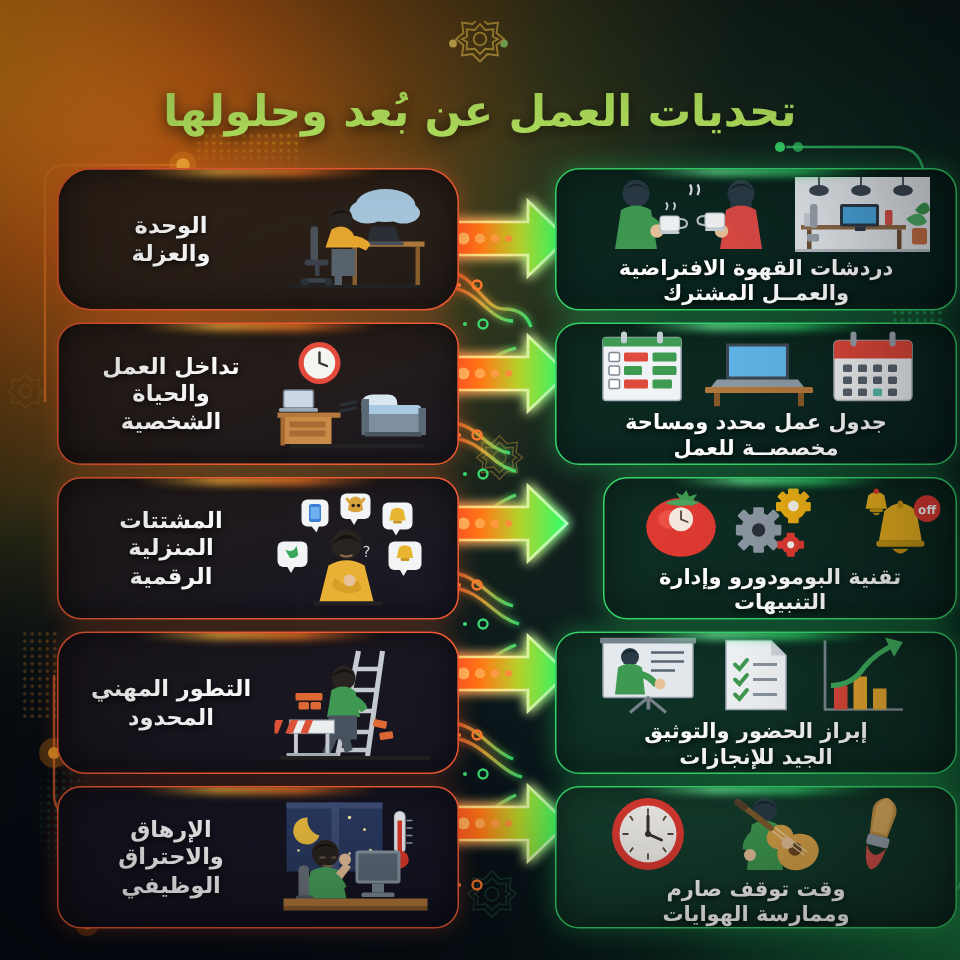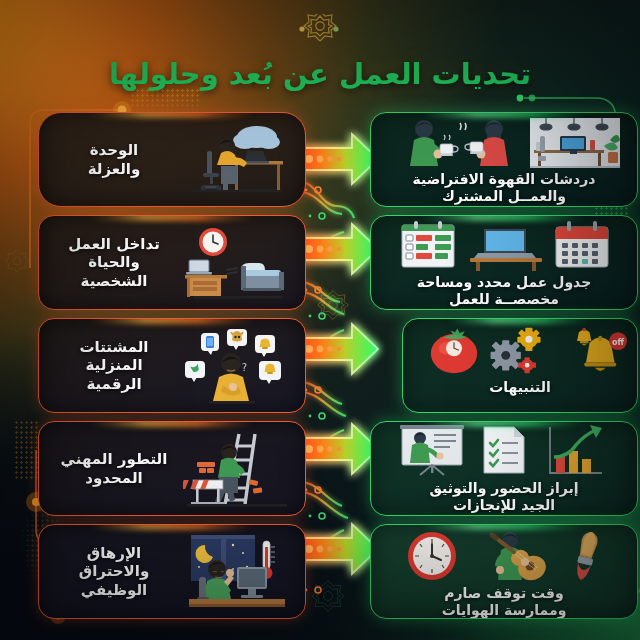--- a/index.html
+++ b/index.html
@@ -48,21 +48,21 @@
   .orn{position:absolute;opacity:.40;}
 
   
   .circuit{position:absolute;overflow:visible;pointer-events:none;}
 
   
   .divider{position:absolute;left:0;right:0;top:14px;height:30px;}
   .title{
     position:absolute;left:0;right:0;top:38px;
     text-align:center;
-    font-size:29px;font-weight:bold;color:#22c55e;
+    font-size:29px;font-weight:bold;color:#bef264;
     letter-spacing:0px;
     text-shadow:0 2px 10px rgba(0,0,0,.75),0 0 22px rgba(255,190,90,.22);
     direction:rtl;
   }
 
   
   .col{position:absolute;top:112px;width:268px;}
   .col-left{left:38px;}
   .col-right{left:370px;}
 
@@ -78,21 +78,21 @@
   .card-left{
     height:95px;
     border:1.6px solid #ef5a32;
     background:linear-gradient(160deg,#2b2018 0%,#241b16 40%,#191520 100%);
     box-shadow:0 0 14px rgba(240,90,40,.34),inset 0 0 22px rgba(0,0,0,.55);
     padding:6px 12px 6px 8px;
   }
   .col-left .card:nth-child(1){background:linear-gradient(160deg,#33251a 0%,#2a2018 55%,#221b19 100%);border-radius:23px;}
   .col-left .card:nth-child(2){background:linear-gradient(160deg,#2b2019 0%,#231c1b 55%,#1b1822 100%);}
   .col-left .card:nth-child(3){background:linear-gradient(160deg,#241c1b 0%,#1d1a20 55%,#171725 100%);}
-  .col-left .card:nth-child(4){background:linear-gradient(160deg,#1c181e 0%,#171622 100%);}
+  .col-left .card:nth-child(4){background:linear-gradient(160deg,#1c181e 0%,#171622 100%);border-radius:19px;}
   .col-left .card:nth-child(5){background:linear-gradient(160deg,#181722 0%,#141524 100%);}
 
   .card-right{
     height:95px;
     border:1.6px solid #35d46a;
     background:linear-gradient(160deg,#0e2a1e 0%,#0c2a22 50%,#0a2420 100%);
     box-shadow:0 0 16px rgba(45,215,100,.40),inset 0 0 24px rgba(0,0,0,.45);
     padding:4px 10px;
     flex-direction:column;justify-content:center;
   }
@@ -740,20 +740,21 @@
             <path d="M198 18 q12 -12 24 0 l4 22 l-32 0 z" fill="#e8b020"></path>
             <rect x="192" y="40" width="36" height="4.5" rx="2.2" fill="#c79515"></rect>
             <path d="M204 46 q6 7 12 0" fill="#c79515"></path>
             <rect x="208" y="10" width="4" height="6" rx="2" fill="#c79515"></rect>
           </g>
           <circle cx="230" cy="16" r="10" fill="#dd3a32"></circle>
           <text x="230" y="20" font-size="9" fill="#fff" text-anchor="middle" font-family="DejaVu Sans" font-weight="bold">off</text>
         </svg>
       </div>
       <div class="card-text">
+        <div>تقنية البومودورو وإدارة</div>
         <div>التنبيهات</div>
       </div>
     </div>
 
     <div class="card card-right">
       <div class="art">
         <svg width="240" height="52" viewBox="0 0 240 52">
 
           <rect x="18" y="2" width="60" height="38" rx="1.5" fill="#e4e9ee" stroke="#9aa4ae" stroke-width="1"></rect>
           <rect x="16" y="0" width="64" height="4" rx="1" fill="#78838e"></rect>

